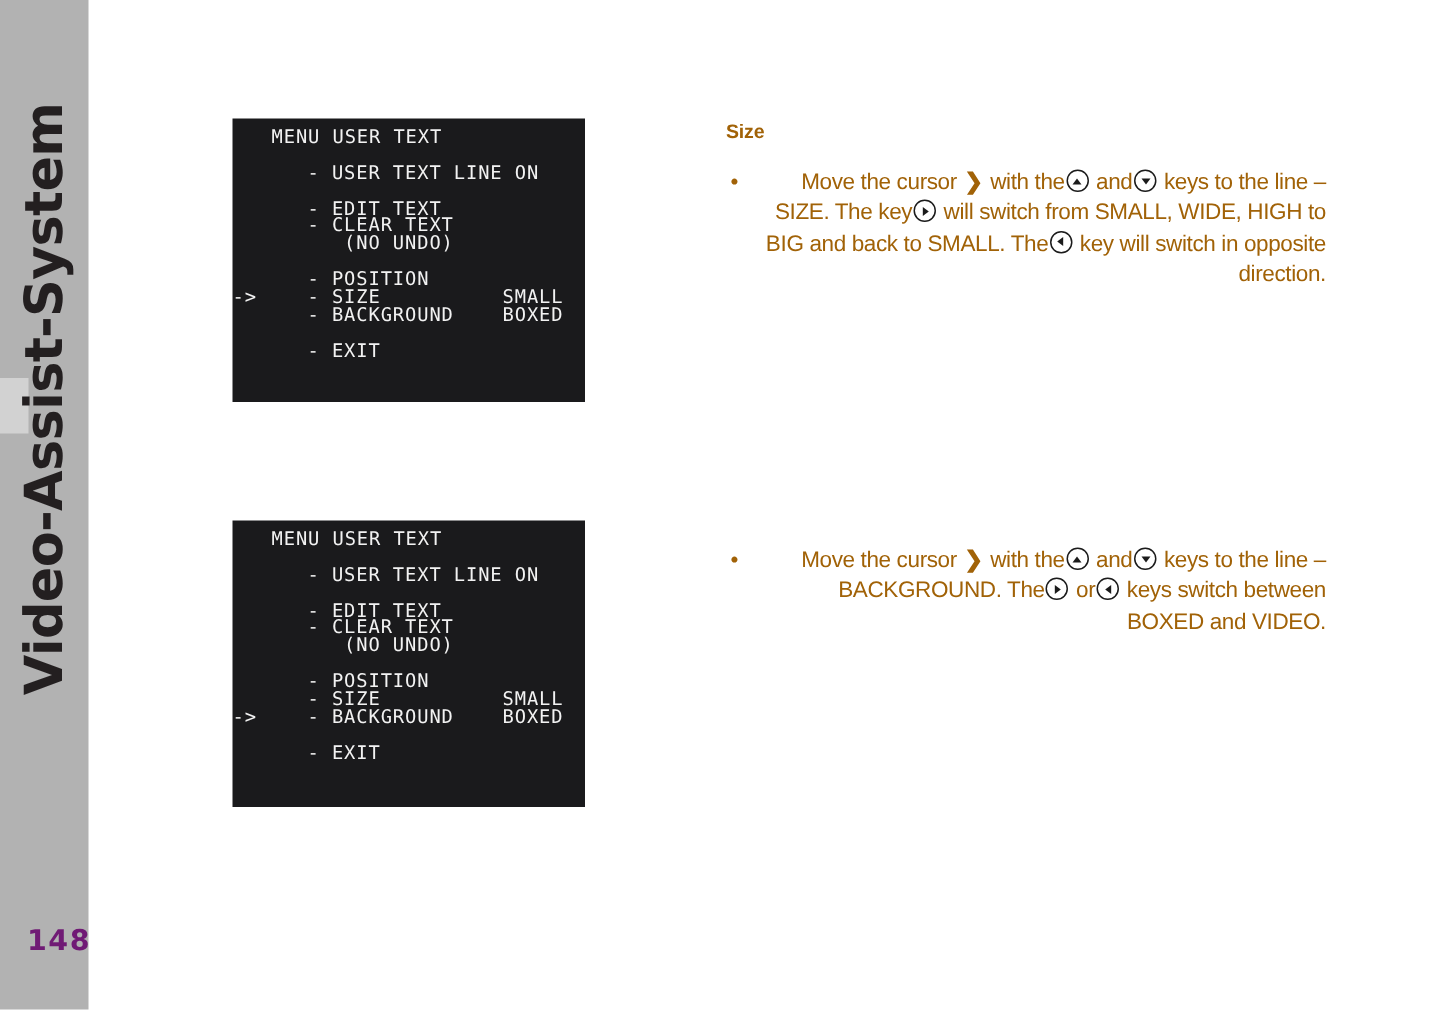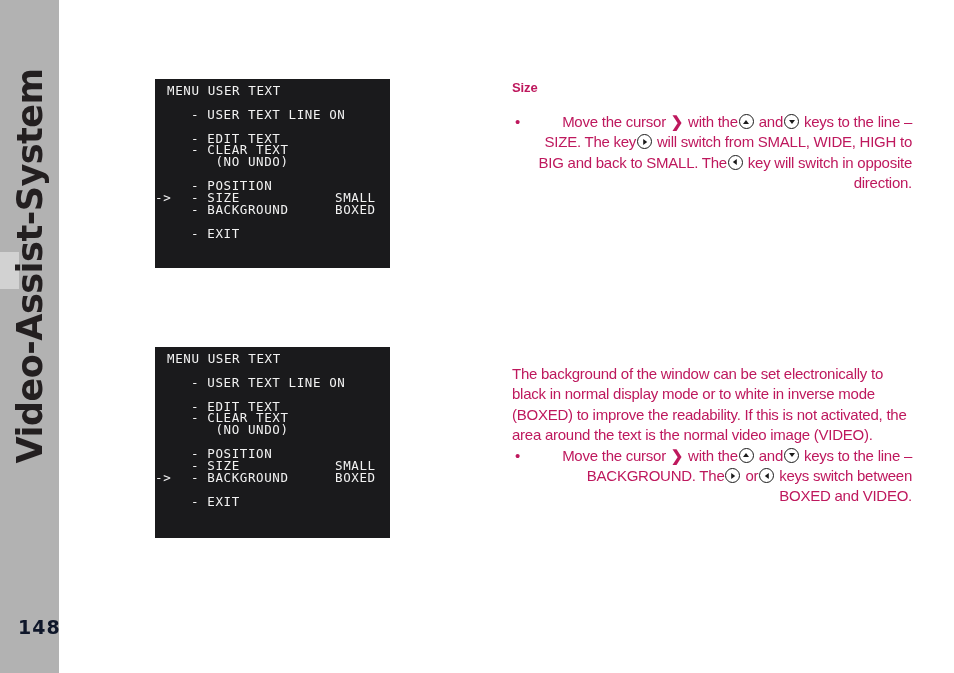--- a/index.html
+++ b/index.html
@@ -50,21 +50,21 @@
     white-space: nowrap;
   }
   #page-number {
     position: absolute;
     left: 18px;
     top: 616px;
     font-family: "DejaVu Sans", sans-serif;
     font-weight: bold;
     font-size: 19px;
     letter-spacing: 1px;
-    color: #0f172a;
+    color: #701a75;
   }
 
   
   .osd-box {
     position: absolute;
     background: #1a1a1c;
     font-family: "DejaVu Sans Mono", monospace;
     font-size: 12.5px;
     line-height: 11.9px;
     color: #f2f2f2;
@@ -84,21 +84,21 @@
   }
   .osd-inner {
     position: relative;
     padding: 6px 0 0 0;
     height: 100%;
   }
   .osd-line {
     position: relative;
     height: 11.9px;
     white-space: pre;
-    padding-left: 12px;
+    padding-left: 26px;
   }
   .osd-line.spacer { height: 11.9px; }
   .osd-cursor {
     position: absolute;
     left: 0px;
     width: 24px;
     text-align: left;
   }
   .osd-label { display: inline-block; }
   .osd-value {
@@ -106,22 +106,21 @@
     left: 180px;
     top: 0;
   }
 
   
   .text-col {
     position: absolute;
     left: 484px;
     width: 400px;
     font-family: "Liberation Sans", sans-serif;
-    color: #be185d;
-    margin-left: 28px;
+    color: #a16207;
   }
   #section-size { top: 80px; }
   #section-background { top: 348px; }
 
   .section-heading {
     font-size: 13px;
     font-weight: bold;
     letter-spacing: -0.1px;
     margin: 0 0 0 0;
     line-height: 16px;
@@ -250,21 +249,20 @@
       <span class="bullet-dot">•</span>
       <span class="bullet-body"><span>Move the cursor</span>
         <span class="cursor-glyph">❯</span>
         <span>with the</span><span class="keyicon up"></span> <span>and</span><span class="keyicon down"></span> <span>keys to the line – SIZE. The key</span><span class="keyicon right"></span> <span>will switch from SMALL, WIDE, HIGH to BIG and back to SMALL. The</span><span class="keyicon left"></span> <span>key will switch in opposite direction.</span></span>
     </div>
   </div>
 </div>
 
 <div class="text-col" id="section-background">
   <div class="section-body">
-    <p>The background of the window can be set electronically to black in normal display mode or to white in inverse mode (BOXED) to improve the readability. If this is not activated, the area around the text is the normal video image (VIDEO).</p>
     <div class="bullet-item">
       <span class="bullet-dot">•</span>
       <span class="bullet-body"><span>Move the cursor</span>
         <span class="cursor-glyph">❯</span>
         <span>with the</span><span class="keyicon up"></span> <span>and</span><span class="keyicon down"></span> <span>keys to the line – BACKGROUND. The</span><span class="keyicon right"></span> <span>or</span><span class="keyicon left"></span> <span>keys switch between BOXED and VIDEO.</span></span>
     </div>
   </div>
 </div>
 
 </body></html>

